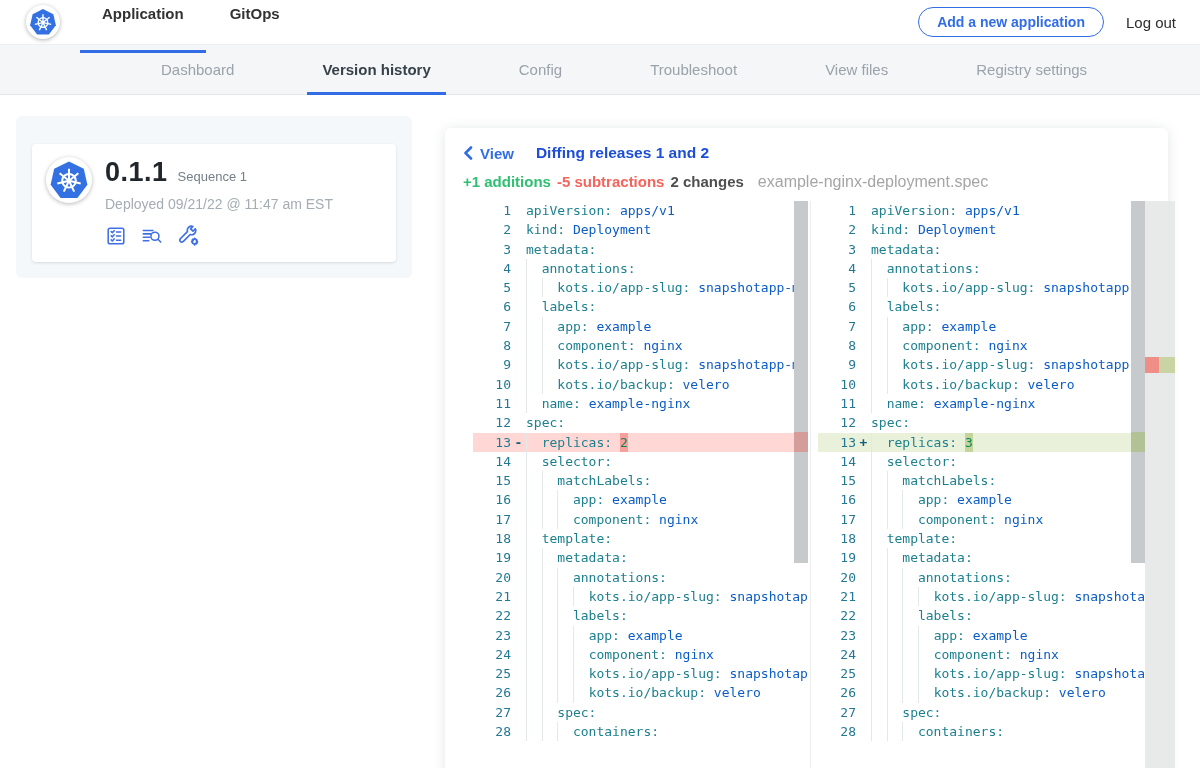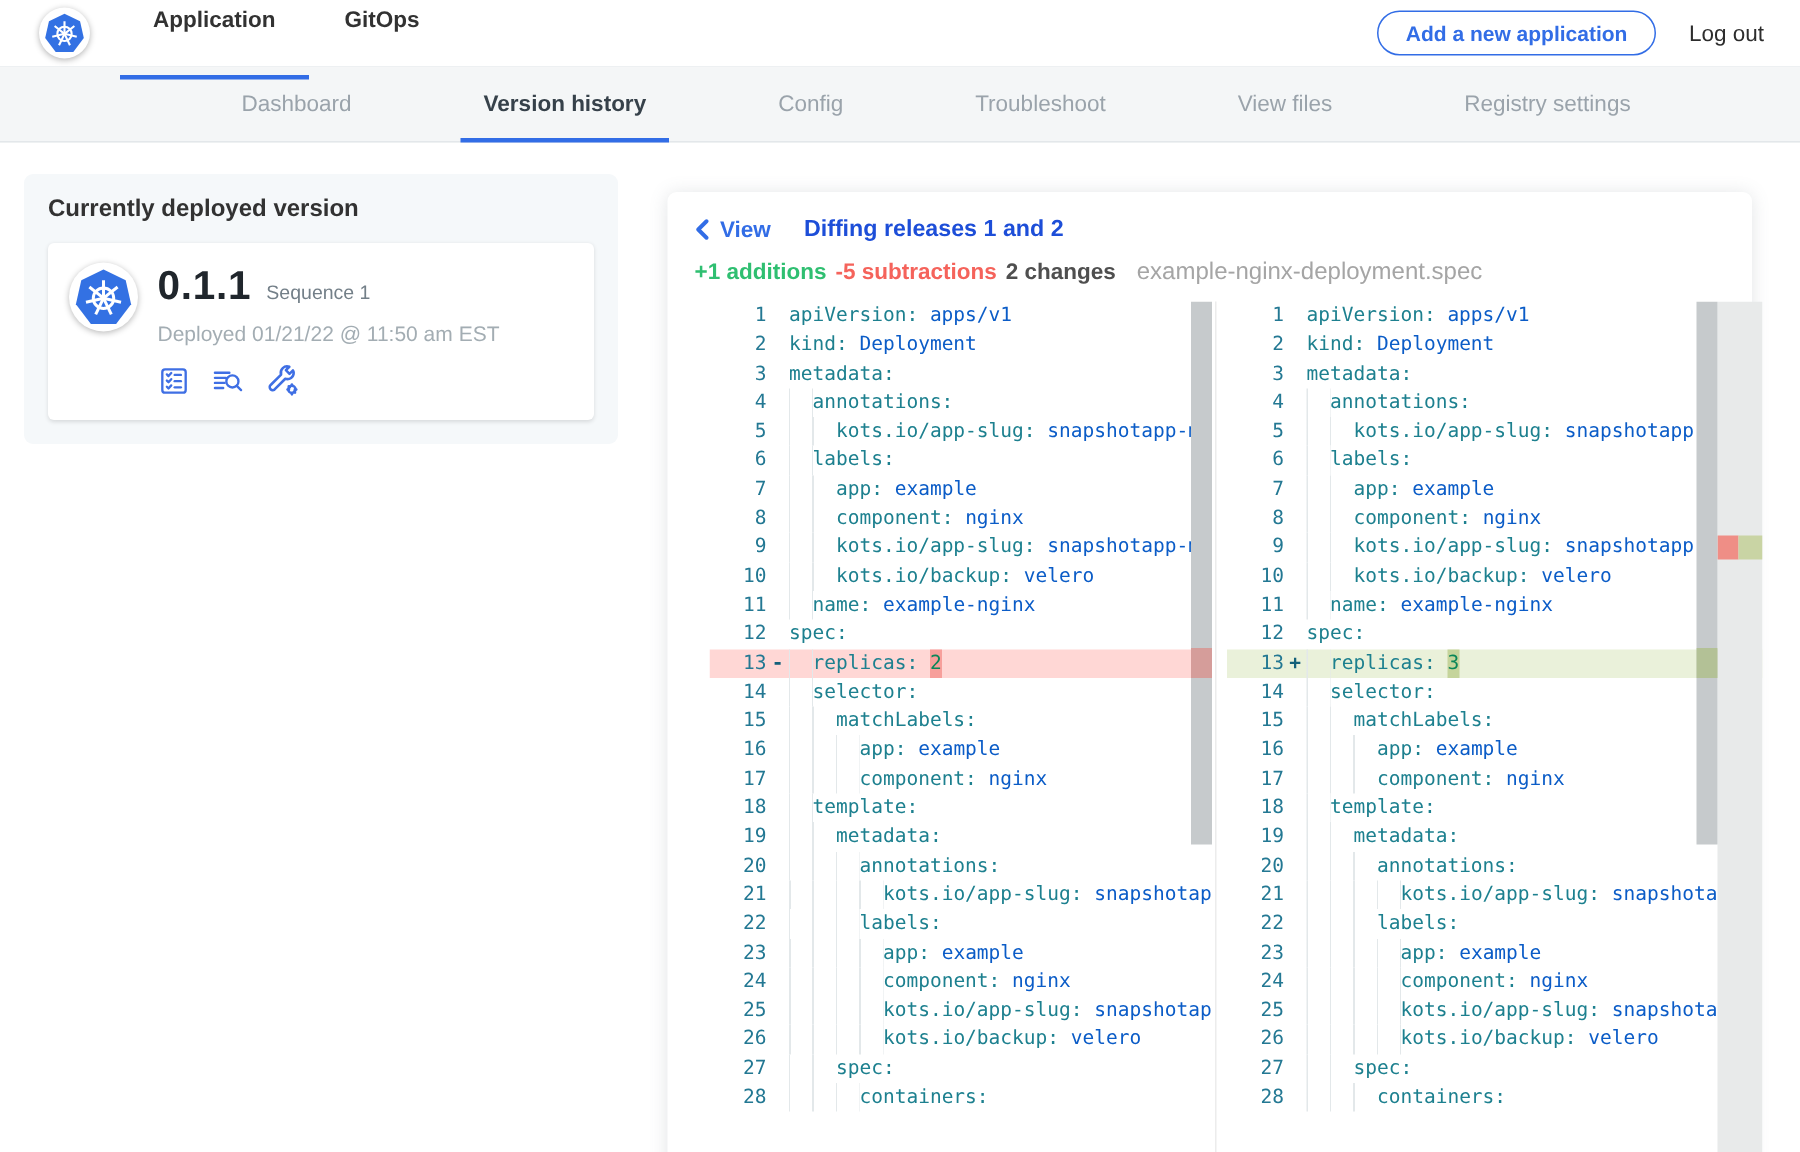--- a/index.html
+++ b/index.html
@@ -120,21 +120,20 @@
 <div class="subnav">
   <div class="subnav-tab">Dashboard</div>
   <div class="subnav-tab active">Version history</div>
   <div class="subnav-tab">Config</div>
   <div class="subnav-tab">Troubleshoot</div>
   <div class="subnav-tab">View files</div>
   <div class="subnav-tab">Registry settings</div>
 </div>
 
 <div class="deployed-card">
-  <div class="deployed-title">Currently deployed version</div>
   <div class="deployed-inner">
     <div class="k8s-badge">
       <svg width="40" height="40" viewBox="0 0 100 100">
         <polygon points="50,4 87,22 96,62 71,95 29,95 4,62 13,22" fill="#3371e3"></polygon>
         <g stroke="#ffffff" stroke-width="5" fill="none">
           <circle cx="50" cy="52" r="17"></circle>
           <line x1="50" y1="52" x2="50" y2="22"></line>
             <line x1="50" y1="52" x2="73.5" y2="33.3"></line>
           <line x1="50" y1="52" x2="79.2" y2="58.7"></line>
             <line x1="50" y1="52" x2="63" y2="79"></line>
@@ -143,21 +142,21 @@
           <line x1="50" y1="52" x2="26.5" y2="33.3"></line>
         </g>
         <circle cx="50" cy="52" r="5" fill="#ffffff"></circle>
       </svg>
     </div>
     <div>
       <div class="version-row">
         <span class="version-num">0.1.1</span>
         <span class="sequence">Sequence 1</span>
       </div>
-      <div class="deployed-date">Deployed 01/21/22 @ 11:50 am EST</div>
+      <div class="deployed-date">Deployed 09/21/22 @ 11:47 am EST</div>
       <div class="action-icons">
         <span class="icon-btn">
           <svg width="22" height="22" viewBox="0 0 24 24" fill="none" stroke="currentColor" stroke-width="1.7" stroke-linecap="round" stroke-linejoin="round">
             <rect x="3.5" y="3.5" width="17" height="17" rx="2"></rect>
             <path d="M6.8 7.2l1.2 1.2 2-2.2"></path>
               <line x1="12.5" y1="7.6" x2="17" y2="7.6"></line>
             <path d="M6.8 11.7l1.2 1.2 2-2.2"></path>
               <line x1="12.5" y1="12.1" x2="17" y2="12.1"></line>
             <path d="M6.8 16.2l1.2 1.2 2-2.2"></path>
               <line x1="12.5" y1="16.6" x2="17" y2="16.6"></line>

